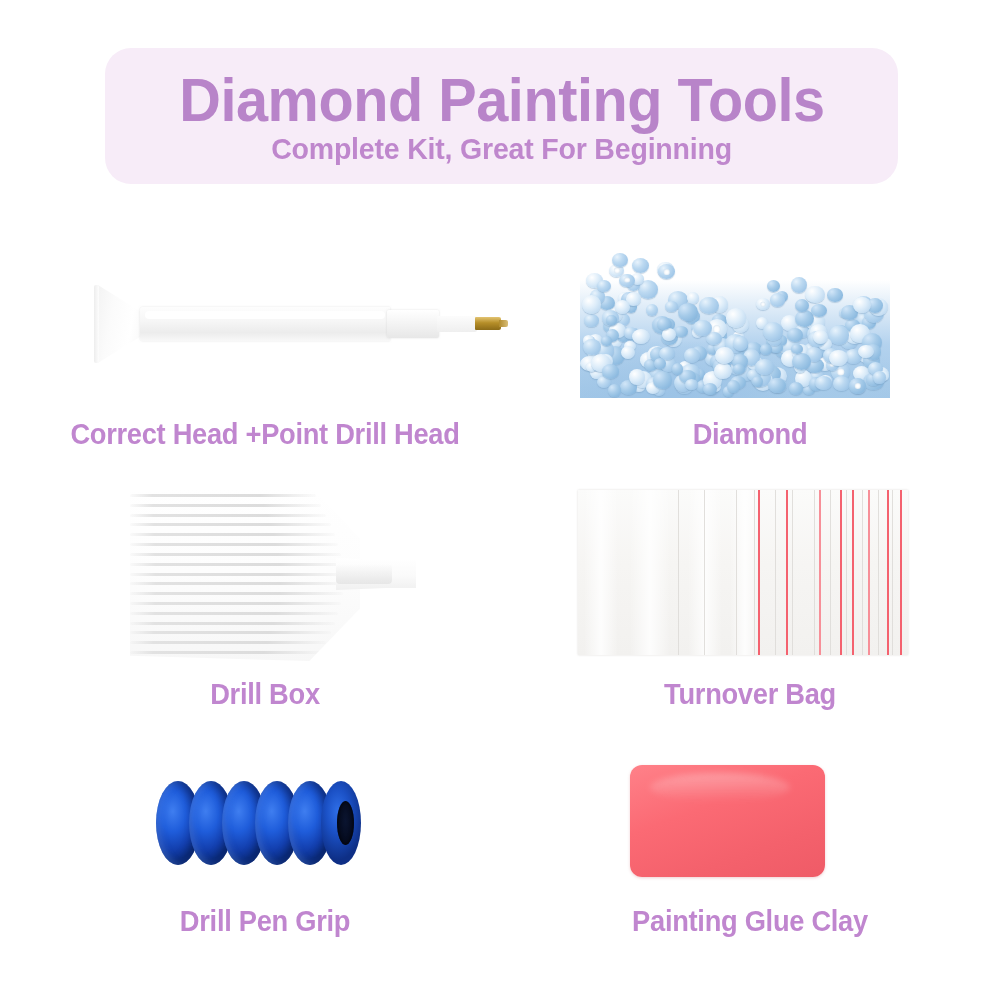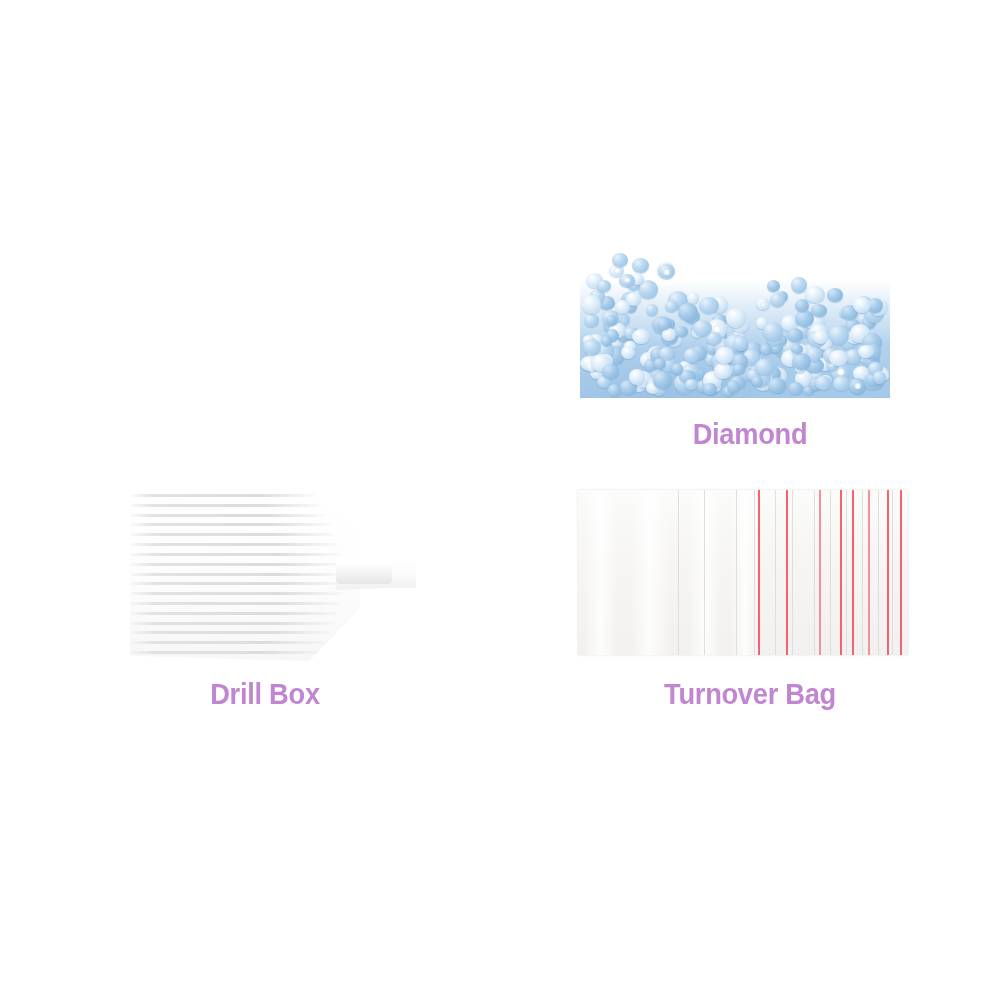--- a/index.html
+++ b/index.html
@@ -366,21 +366,40 @@
     border-radius: 50%;
     background: linear-gradient(180deg, rgba(255,255,255,0.30), rgba(255,255,255,0.0));
     filter: blur(3px);
   }
 </style>
 </head>
 <body>
 
 <div id="page">
 
-
+  <div class="header-banner">
+    <div class="header-title">Diamond Painting Tools</div>
+    <div class="header-subtitle">Complete Kit, Great For Beginning</div>
+  </div>
+
+  <div class="cell" id="cell-pen">
+    <div class="cell-media">
+      <div class="pen-wrap">
+        <div class="pen-head"></div>
+        <div class="pen-head-edge"></div>
+        <div class="pen-barrel"></div>
+        <div class="pen-barrel-gloss"></div>
+        <div class="pen-collar"></div>
+        <div class="pen-neck"></div>
+        <div class="pen-tip-gold"></div>
+        <div class="pen-tip-point"></div>
+      </div>
+    </div>
+    <div class="cell-label">Correct Head +Point Drill Head</div>
+  </div>
 
   <div class="cell" id="cell-diamond">
     <div class="cell-media">
       <div class="drill-photo" id="drill-photo">
         <div class="drill-bed"></div>
       <div class="dot  ring" style="left: 111.5px; top: 73.8px; width: 16px; height: 13.5px;"></div>
           <div class="dot deep" style="left: 69.3px; top: 120px; width: 18.2px; height: 15.3px;"></div>
           <div class="dot deep" style="left: 195.8px; top: 42.7px; width: 12px; height: 11px;"></div>
           <div class="dot " style="left: 12.7px; top: 89.7px; width: 13.2px; height: 13.2px;"></div>
           <div class="dot deep" style="left: 23.3px; top: 70.7px; width: 16.8px; height: 14.4px;"></div>
@@ -677,15 +696,37 @@
             <div class="tray-groove" style="top: 155.2px; width: 196px;"></div>
             <div class="tray-groove" style="top: 165px; width: 191px;"></div>
           </div>
         <div class="tray-spout"></div>
         <div class="tray-spout-shade"></div>
       </div>
     </div>
     <div class="cell-label">Drill Box</div>
   </div>
 
-
+  <div class="cell" id="cell-grip">
+    <div class="cell-media">
+      <div class="grip-wrap" id="grip-wrap">
+          <div class="grip-bead" style="left: 6px;"></div>
+          <div class="grip-bead" style="left: 39px;"></div>
+          <div class="grip-bead" style="left: 72px;"></div>
+          <div class="grip-bead" style="left: 105px;"></div>
+          <div class="grip-bead" style="left: 138px;"></div>
+          <div class="grip-cap" style="left: 171px;"></div>
+          <div class="grip-hole" style="left: 187px;"></div>
+        </div>
+    </div>
+    <div class="cell-label">Drill Pen Grip</div>
+  </div>
+
+  <div class="cell" id="cell-clay">
+    <div class="cell-media">
+      <div class="clay-wrap">
+        <div class="clay-gloss"></div>
+      </div>
+    </div>
+    <div class="cell-label">Painting Glue Clay</div>
+  </div>
 
 </div>
 
 </body></html>

